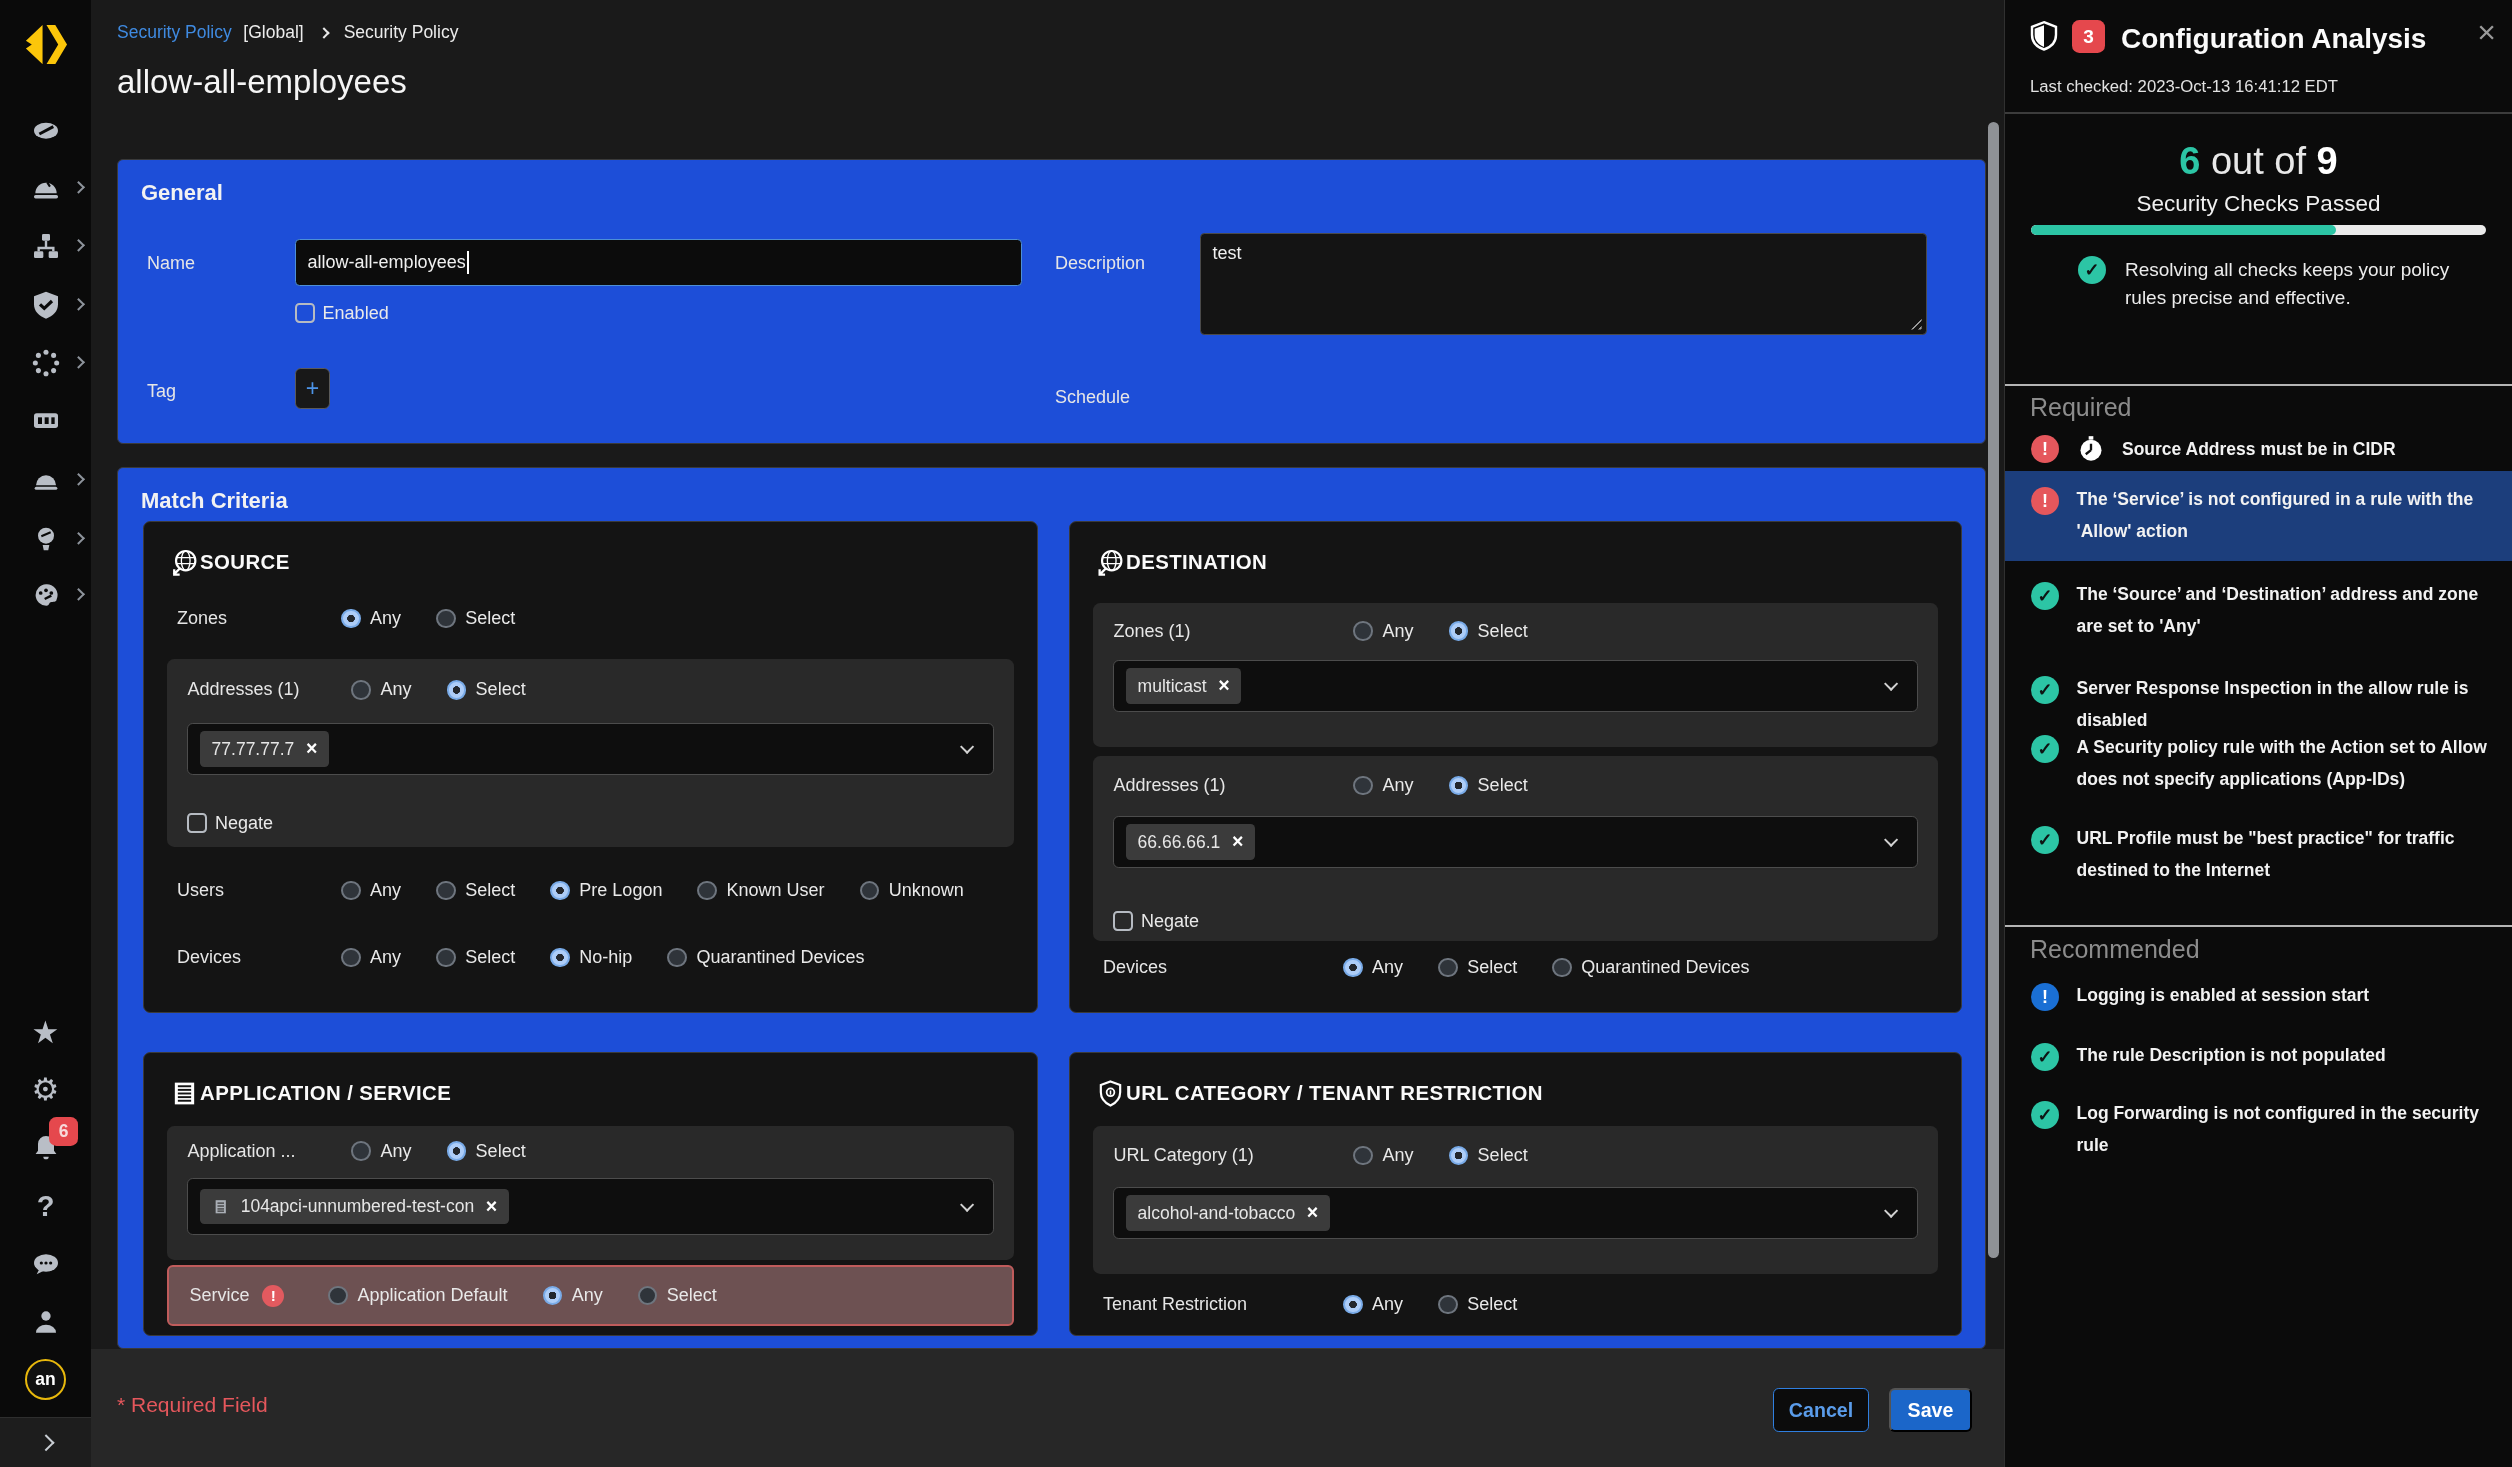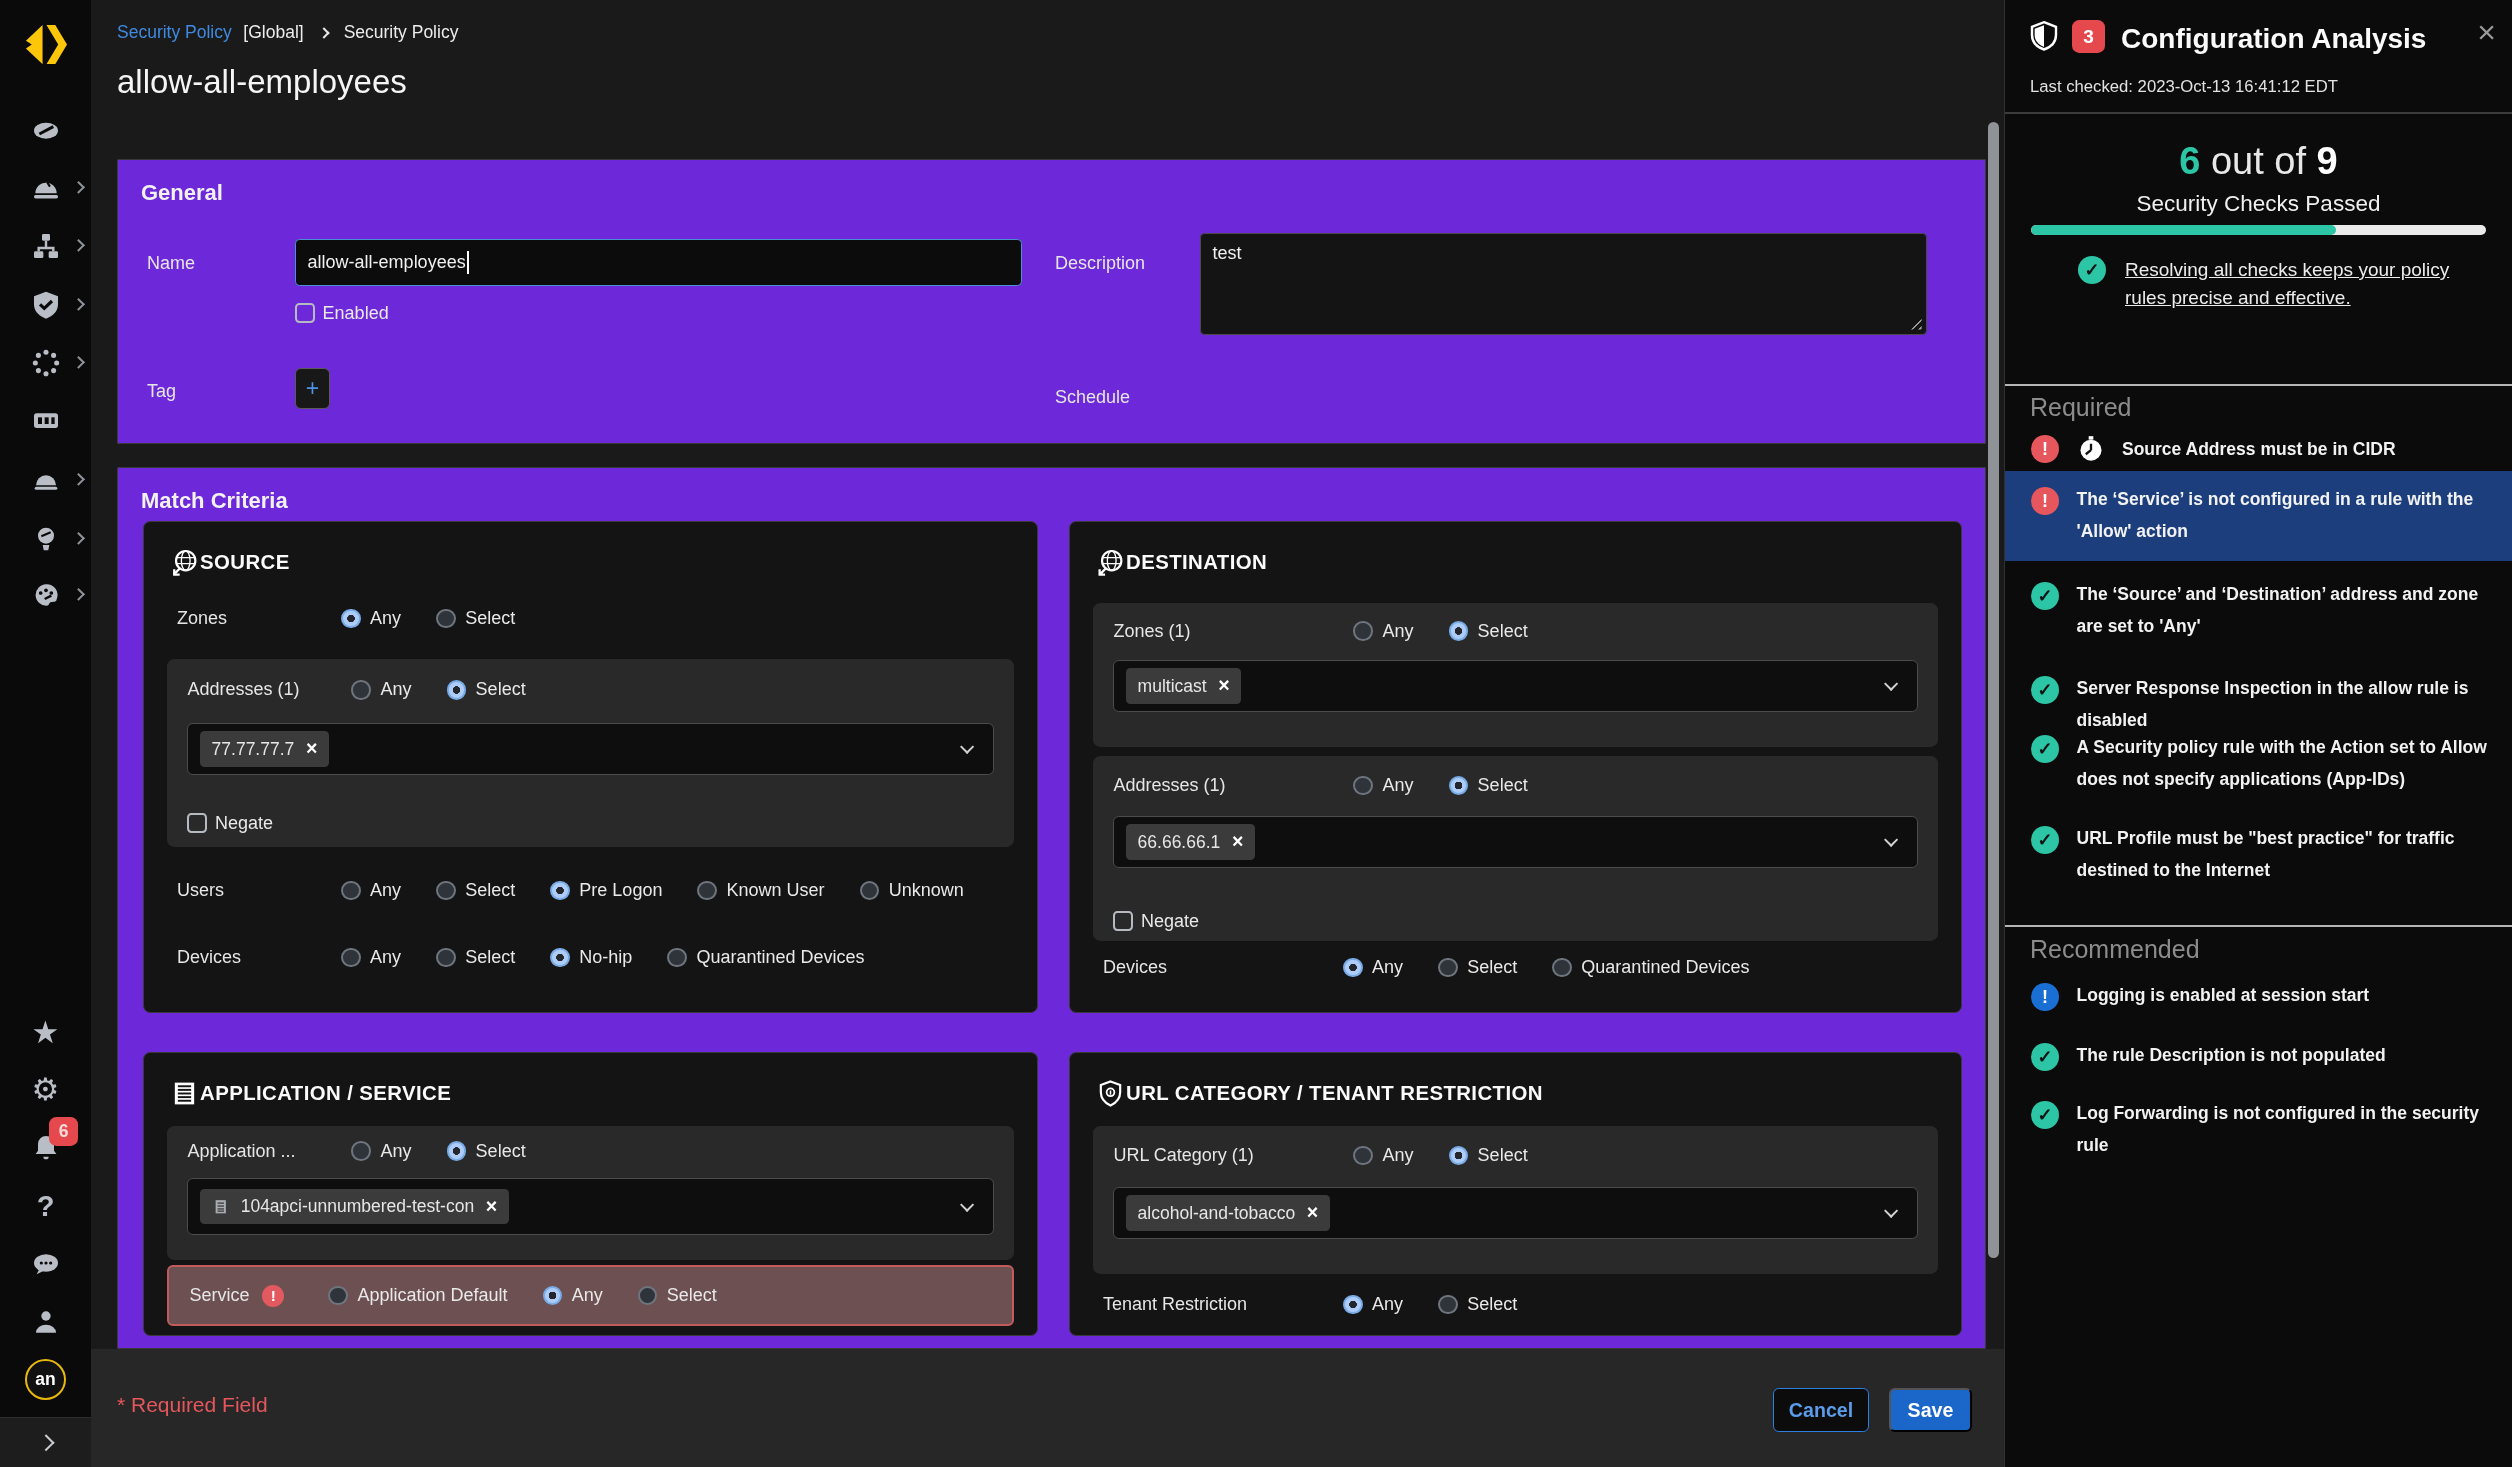--- a/index.html
+++ b/index.html
@@ -20,21 +20,21 @@
   .chev-r { width:11.6px; height:11.6px; border-right:2.9px solid #c9ced4; border-bottom:2.9px solid #c9ced4; transform:rotate(-45deg); }
 
   
   .main { position:absolute; left:91px; top:0; width:1913px; height:1468px; background:#1a1a1a; }
   .breadcrumb { position:absolute; left:26px; top:22px; display:flex; align-items:center; gap:11.6px; font-size:17.5px; }
   .bc-link { color:#3f8ae0; cursor:pointer; }
   .bc-scope { color:#ececec; }
   .bc-chev { width:8px; height:8px; border-right:2.2px solid #e8e8e8; border-bottom:2.2px solid #e8e8e8; transform:rotate(-45deg); margin:0 4.4px; }
   .page-title { position:absolute; left:26px; top:63px; font-size:33px; font-weight:400; color:#f5f5f5; }
 
-  .card { position:absolute; left:26px; width:1869px; background:#6d28d9; border:0.7px solid #3a3a3a; border-radius:1px; }
+  .card { position:absolute; left:26px; width:1869px; background:#1d4ed8; border:0.7px solid #3a3a3a; border-radius:6px; }
   .card-heading { position:absolute; left:23px; top:20.4px; font-size:22px; font-weight:700; color:#f2f2f2; }
   .flabel { font-size:18px; color:#e6e6e6; }
 
   .general { top:159px; height:285px; }
   .name-input { position:absolute; left:177px; top:79px; width:727px; height:47px; background:#0c0c0c; border:1.8px solid #4d8fd6; border-radius:4.4px; display:flex; align-items:center; padding:0 11.6px; font-size:18px; color:#f0f0f0; }
   .caret { display:inline-block; width:1.8px; height:23px; background:#fff; margin-left:1.5px; }
   .desc-area { position:absolute; left:1082px; top:73px; width:727px; height:102px; background:#141414; border:1.5px solid #4a4a4a; border-radius:4.4px; padding:8.7px 11.6px; font-size:18px; color:#f0f0f0; }
   .resize-grip { position:absolute; right:4.4px; bottom:4.4px; width:13px; height:13px; clip-path:polygon(100% 0,100% 100%,0 100%); background:repeating-linear-gradient(135deg,#9a9a9a 0 1.8px,transparent 1.8px 5.1px); }
   .cb { width:19.6px; height:19.6px; border:2.2px solid #b6bbc2; border-radius:4.4px; background:transparent; flex:0 0 19.6px; }
   .cbrow { display:flex; gap:8px; font-size:18px; color:#e9e9e9; }
@@ -84,21 +84,21 @@
   .p-close { position:absolute; right:16px; top:16px; font-size:32px; color:#9a9a9a; cursor:pointer; line-height:1; }
   .p-checked { position:absolute; left:25px; top:77px; font-size:16.7px; color:#e2e2e2; }
   .p-hdiv { position:absolute; left:0; right:0; top:112px; height:1.5px; background:#3c3c3c; }
   .score { position:absolute; left:0; right:0; top:140px; text-align:center; font-size:38px; color:#e8e8e8; font-weight:300; }
   .score .n1 { color:#2cc5a5; font-weight:600; }
   .score .n2 { color:#ffffff; font-weight:700; }
   .score-cap { position:absolute; left:0; right:0; top:191px; text-align:center; font-size:22.5px; color:#f0f0f0; }
   .pbar { position:absolute; left:26px; right:26px; top:225px; height:9.5px; border-radius:5.1px; background:#ebebeb; overflow:hidden; }
   .pbar-fill { height:100%; background:#2cc5a5; border-radius:5.1px; }
   .note { position:absolute; left:73px; top:256px; width:393px; display:flex; gap:19px; }
-  .note-text { font-size:19px; line-height:28px; color:#ececec; width:335px;text-decoration:underline; }
+  .note-text { font-size:19px; line-height:28px; color:#ececec; width:335px; }
   .picon { width:28px; height:28px; border-radius:50%; display:flex; align-items:center; justify-content:center; font-weight:800; font-size:18px; flex:0 0 28px; }
   .pass { background:#2cc5a5; color:#0d1413; }
   .perr { background:#e5575c; color:#fff; }
   .pinfo { background:#1a6fd4; color:#fff; }
   .pdiv { position:absolute; left:0; right:0; height:1.5px; background:#b5b5b5; }
   .psec-h { position:absolute; left:25px; font-size:25px; color:#8c8c8c; }
   .pitem { position:absolute; left:26px; right:13px; display:flex; gap:17.5px; align-items:flex-start; }
   .ptext { font-size:17.5px; font-weight:600; color:#f2f2f2; line-height:32px; margin-top:-4.4px; }
   .hlrow { position:absolute; left:0; right:0; background:#1c3e7c; }
   .clockicon { width:28px; height:28px; flex:0 0 28px; }

